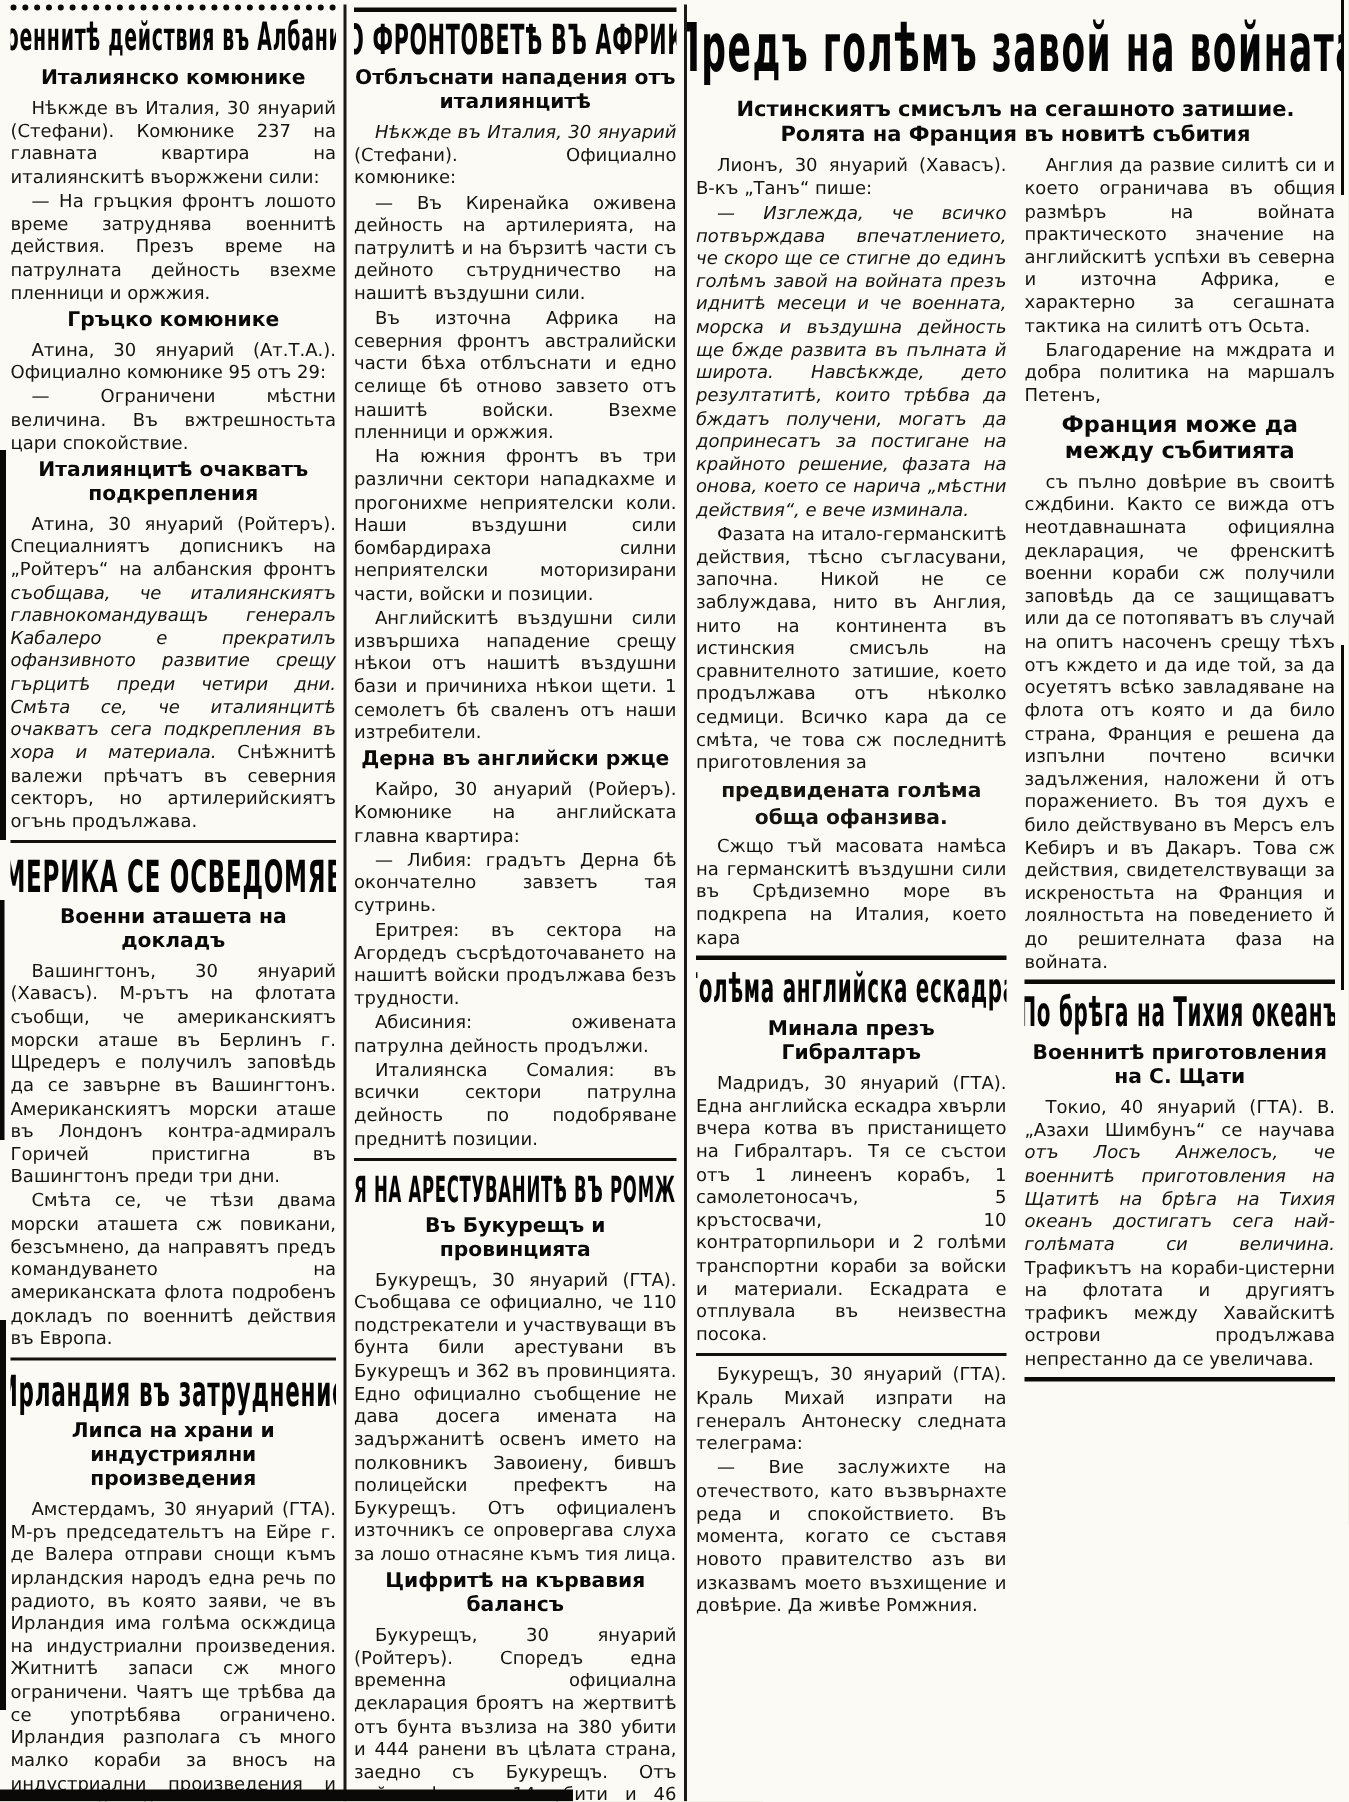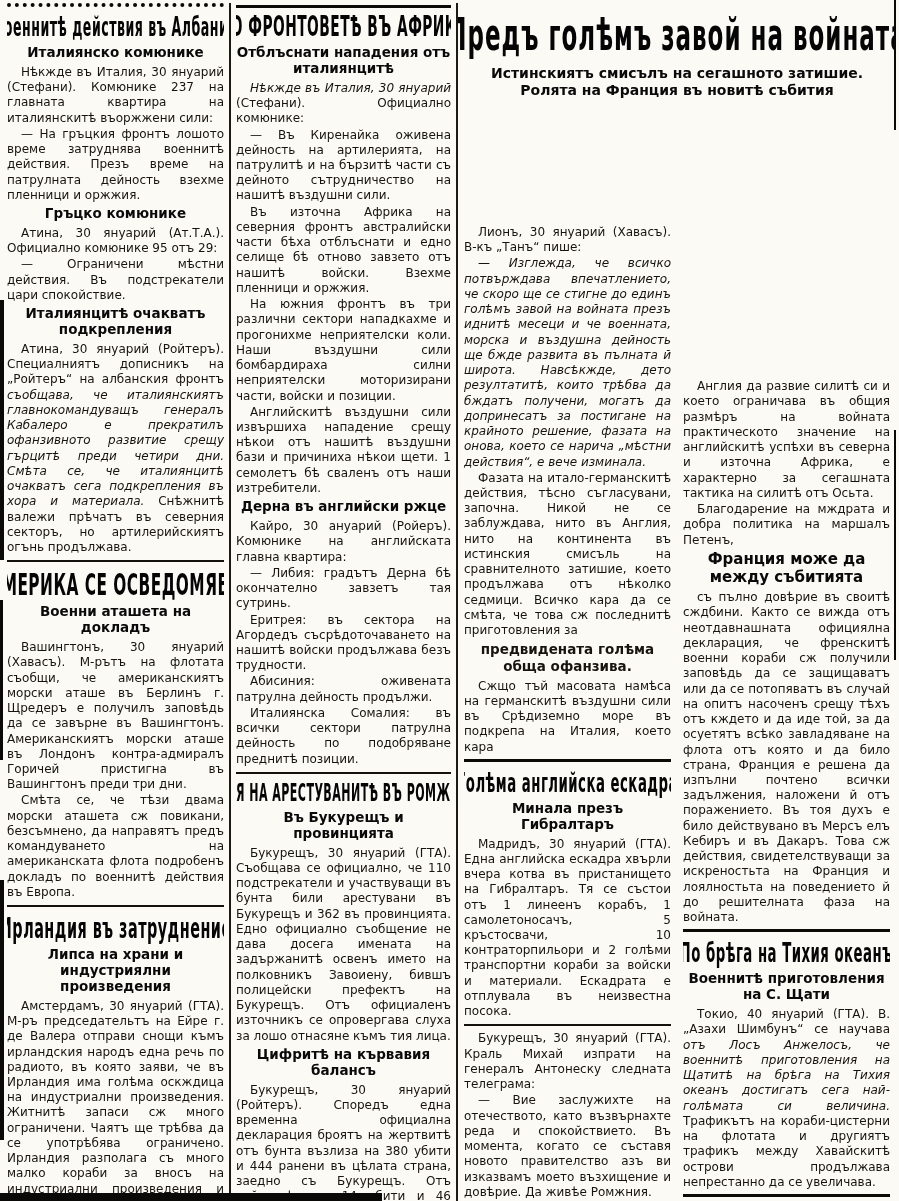--- a/index.html
+++ b/index.html
@@ -7,21 +7,21 @@
     position:relative;width:899px;height:1201px;overflow:hidden;
     background:#fbfaf5;color:#17140f;box-sizing:border-box;
     font-family:"DejaVu Sans","Liberation Sans",sans-serif;
     display:flex;padding:3px 0 0 2px;
   }
   .c{box-sizing:border-box;padding:0 5px;}
   .c1{width:227px;}
   .c2{width:225px;}
   .vr{width:2px;background:#1d1a15;}
   .right{width:438px;display:flex;flex-direction:column;}
-  .cols{display:flex;flex:1;align-items:flex-end;}
+  .cols{display:flex;flex:1;}
   .c3,.c4{width:50%;box-sizing:border-box;padding:0 6px;}
 
   .disp{display:flex;justify-content:center;align-items:center;overflow:hidden;color:#050505;}
   .disp span{font-weight:900;white-space:nowrap;display:inline-block;letter-spacing:0.5px;}
 
   .sub{font-weight:700;font-size:13.5px;line-height:1.18;text-align:center;margin:3px 0 4px;color:#0a0a0a;}
   .b{font-size:12px;line-height:1.27;font-weight:400;text-align:justify;text-indent:14px;margin:0 0 1px;color:#17140f;}
   .i{font-style:italic;}
   .emph{font-weight:700;font-size:13.5px;text-align:center;text-indent:0;margin:3px 0;}
   .rule2{border-top:2px solid #14110c;margin:5px 0;}
@@ -39,21 +39,21 @@
 
     <div>
       <div class="disp" style="height:32px">
         <span style="font-size:13px;transform:scale(.97,2.0)">Военнитѣ действия въ Албания</span>
       </div>
       <div class="sub">Италиянско комюнике</div>
       <p class="b">Нѣкжде въ Италия, 30 януарий (Стефани). Комюнике 237 на главната квартира на италиянскитѣ въоржжени сили:</p>
       <p class="b">— На гръцкия фронтъ лошото време затруднява военнитѣ действия. Презъ време на патрулната дейность взехме пленници и оржжия.</p>
       <div class="sub">Гръцко комюнике</div>
       <p class="b">Атина, 30 януарий (Ат.Т.А.). Официално комюнике 95 отъ 29:</p>
-      <p class="b">— Ограничени мѣстни действия. Въ подстрекатели цари спокойствие.</p>
+      <p class="b">— Ограничени мѣстни величина. Въ вжтрешностьта цари спокойствие.</p>
       <div class="sub">Италиянцитѣ очакватъ подкрепления</div>
       <p class="b">
         <span>Атина, 30 януарий (Ройтеръ). Специалниятъ дописникъ на „Ройтеръ“ на албанския фронтъ </span><span class="i">съобщава, че италиянскиятъ главнокомандуващъ генералъ Кабалеро е прекратилъ офанзивното развитие срещу гърцитѣ преди четири дни. Смѣта се, че италиянцитѣ очакватъ сега подкрепления въ хора и материала.</span><span> Снѣжнитѣ валежи прѣчатъ въ северния секторъ, но артилерийскиятъ огънь продължава.</span>
       </p>
     </div>
 
     <div class="rule2"></div>
 
     <div>
       <div class="disp" style="height:34px">

